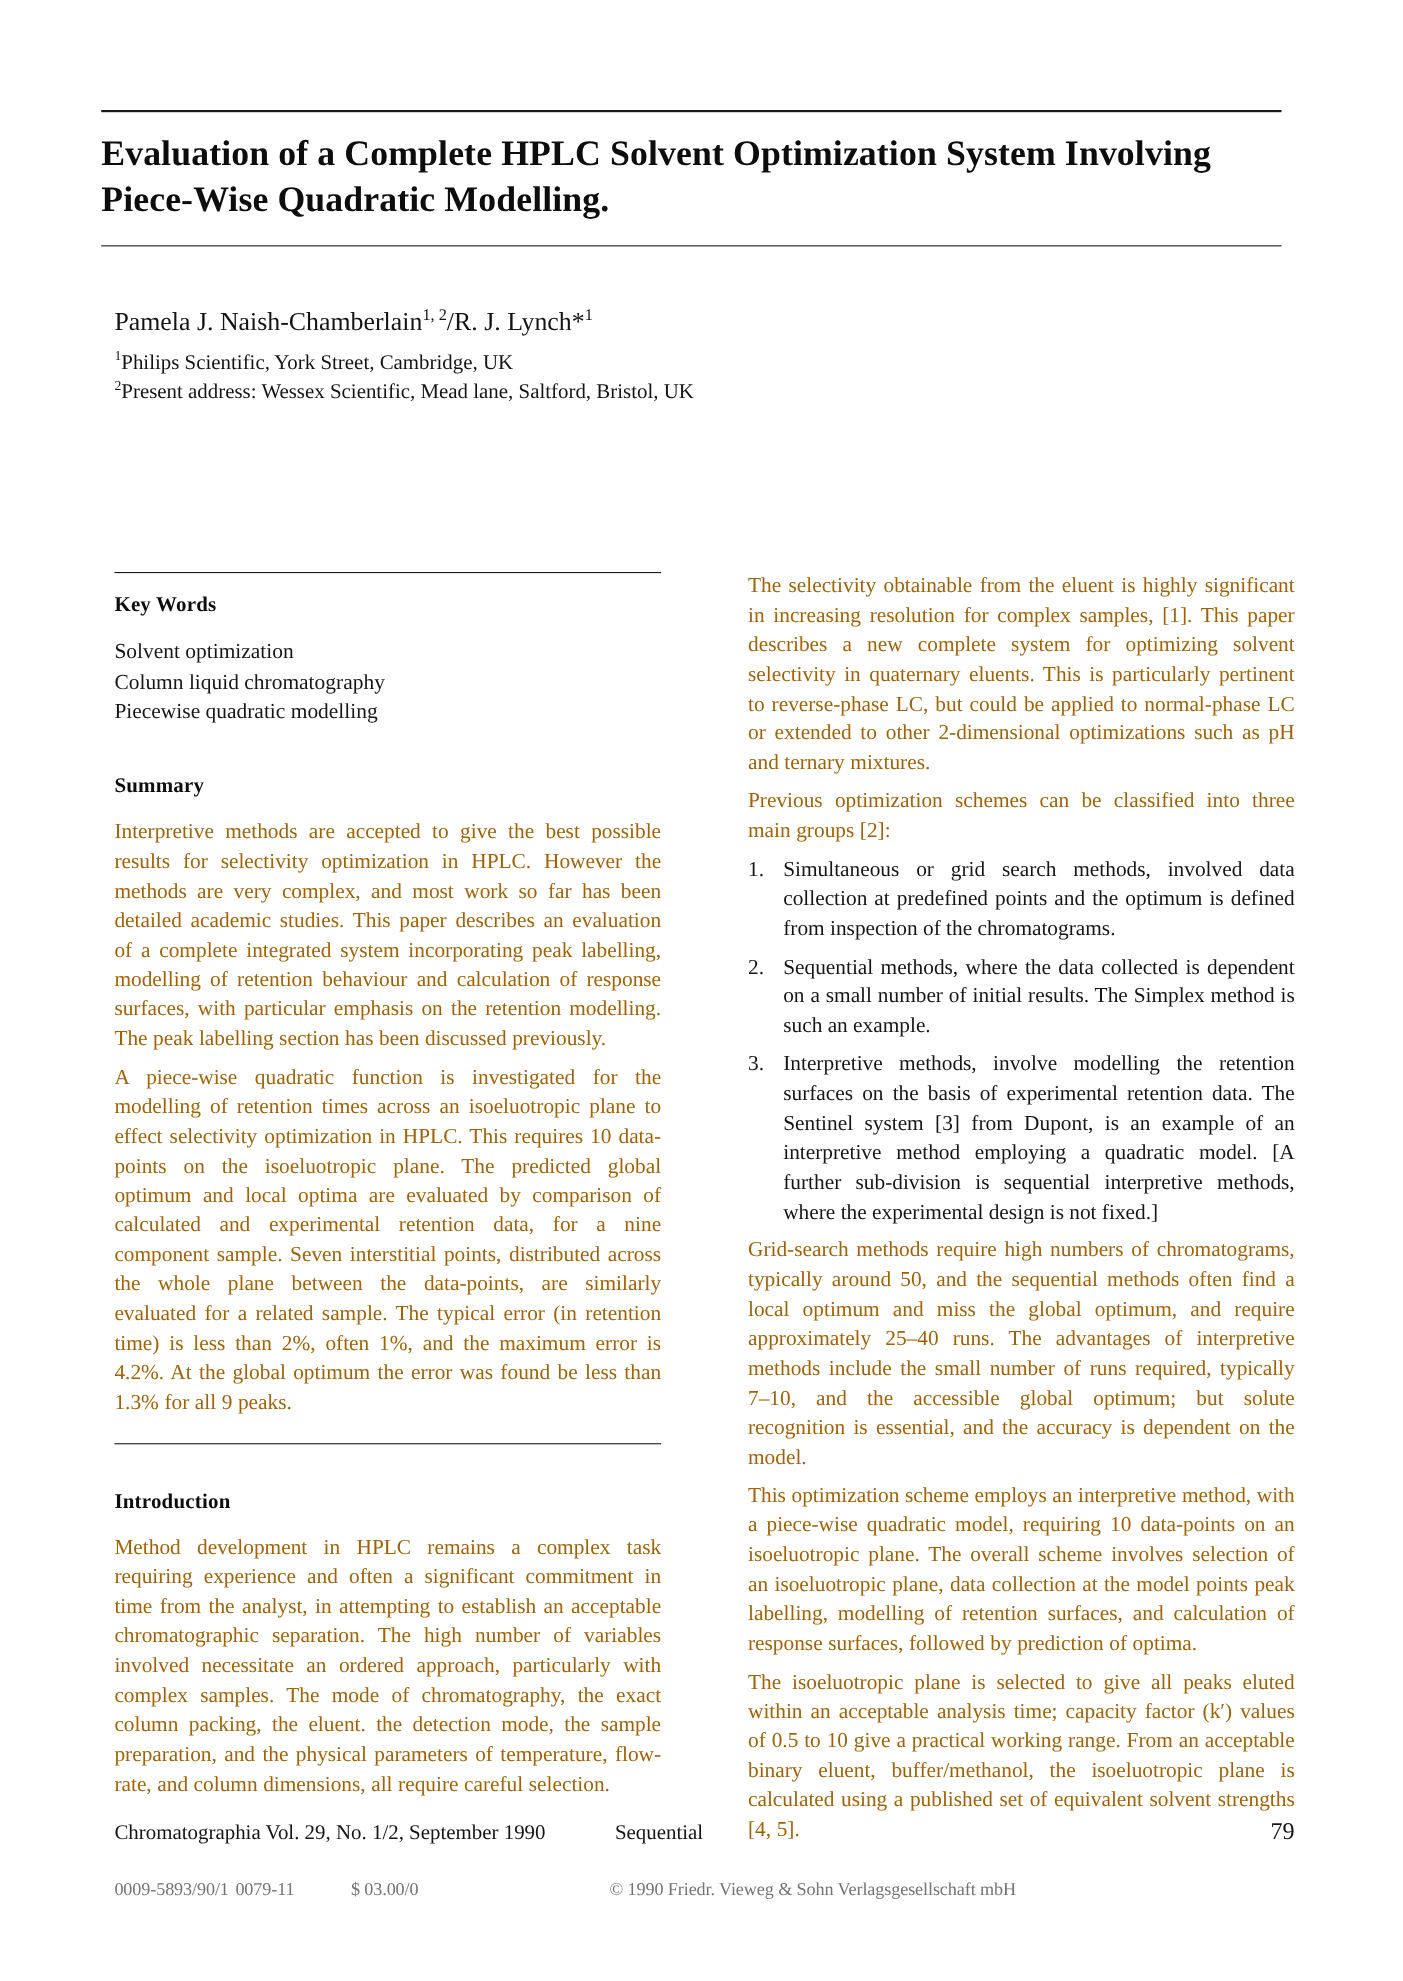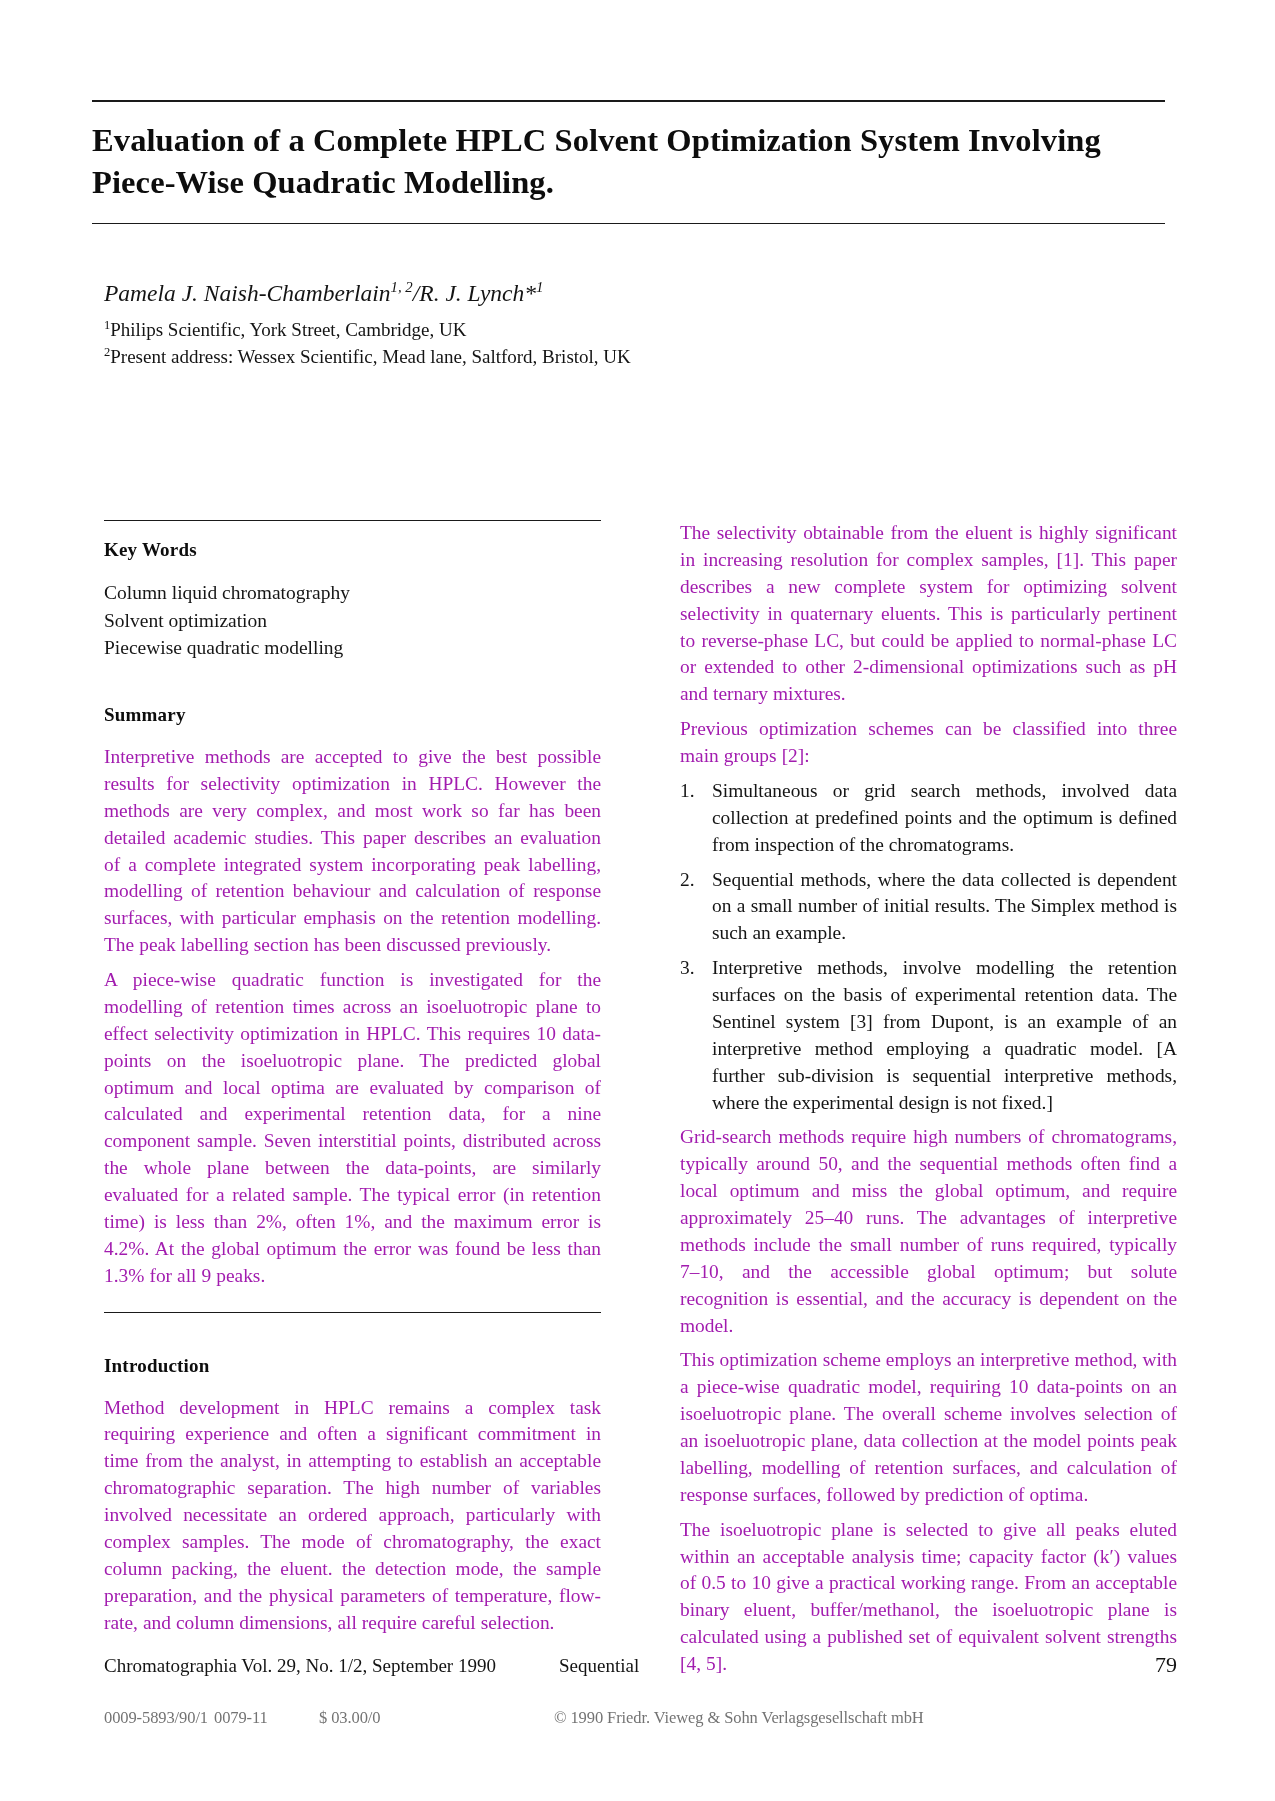--- a/index.html
+++ b/index.html
@@ -51,21 +51,20 @@
     position: absolute;
     left: 104px;
     top: 278px;
     width: 900px;
   }
   .authors-line {
     font-size: 23.5px;
     line-height: 1.3;
     color: #141414;
     margin-bottom: 8px;
-    font-style: italic;
   }
   .authors-line sup {
     font-size: 0.63em;
     vertical-align: super;
     line-height: 0;
   }
   .affil-line {
     font-size: 19px;
     line-height: 1.42;
     color: #141414;
@@ -107,21 +106,21 @@
   .kw-item {
     font-size: 19.5px;
     line-height: 1.42;
     color: #161616;
   }
   p.body {
     font-size: 19.4px;
     line-height: 1.385;
     text-align: justify;
     margin: 0 0 8px 0;
-    color: #a21caf;
+    color: #a16207;
     hyphens: none;
     word-spacing: 0.2px;
   }
   p.body:last-child { margin-bottom: 0; }
 
   .summary-end-rule {
     border-top: 1.6px solid #1a1a1a;
     margin-top: 22px;
   }
 
@@ -196,22 +195,22 @@
     <div class="authors-line"><span>Pamela J. Naish-Chamberlain</span><sup>1, 2</sup><span>/R. J. Lynch*</span><sup>1</sup></div>
     <div class="affil-line"><sup>1</sup><span>Philips Scientific, York Street, Cambridge, UK</span></div>
     <div class="affil-line"><sup>2</sup><span>Present address: Wessex Scientific, Mead lane, Saltford, Bristol, UK</span></div>
   </div>
 
   <div class="col-left">
 
     <div class="kw-rule"></div>
     <h2 class="sec-head">Key Words</h2>
     <div>
+      <div class="kw-item">Solvent optimization</div>
       <div class="kw-item">Column liquid chromatography</div>
-      <div class="kw-item">Solvent optimization</div>
       <div class="kw-item">Piecewise quadratic modelling</div>
     </div>
 
     <h2 class="sec-head spaced-top">Summary</h2>
     <p class="body">Interpretive methods are accepted to give the best possible results for selectivity optimization in HPLC. However the methods are very complex, and most work so far has been detailed academic studies. This paper describes an evaluation of a complete integrated system incorporating peak labelling, modelling of retention behaviour and calculation of response surfaces, with particular emphasis on the retention modelling. The peak labelling section has been discussed previously.</p>
     <p class="body">A piece-wise quadratic function is investigated for the modelling of retention times across an isoeluotropic plane to effect selectivity optimization in HPLC. This requires 10 data-points on the isoeluotropic plane. The predicted global optimum and local optima are evaluated by comparison of calculated and experimental retention data, for a nine component sample. Seven interstitial points, distributed across the whole plane between the data-points, are similarly evaluated for a related sample. The typical error (in retention time) is less than 2%, often 1%, and the maximum error is 4.2%. At the global optimum the error was found be less than 1.3% for all 9 peaks.</p>
     <div class="summary-end-rule"></div>
 
     <h2 class="sec-head spaced-top">Introduction</h2>
     <p class="body">Method development in HPLC remains a complex task requiring experience and often a significant commitment in time from the analyst, in attempting to establish an acceptable chromatographic separation. The high number of variables involved necessitate an ordered approach, particularly with complex samples. The mode of chromatography, the exact column packing, the eluent. the detection mode, the sample preparation, and the physical parameters of temperature, flow-rate, and column dimensions, all require careful selection.</p>

